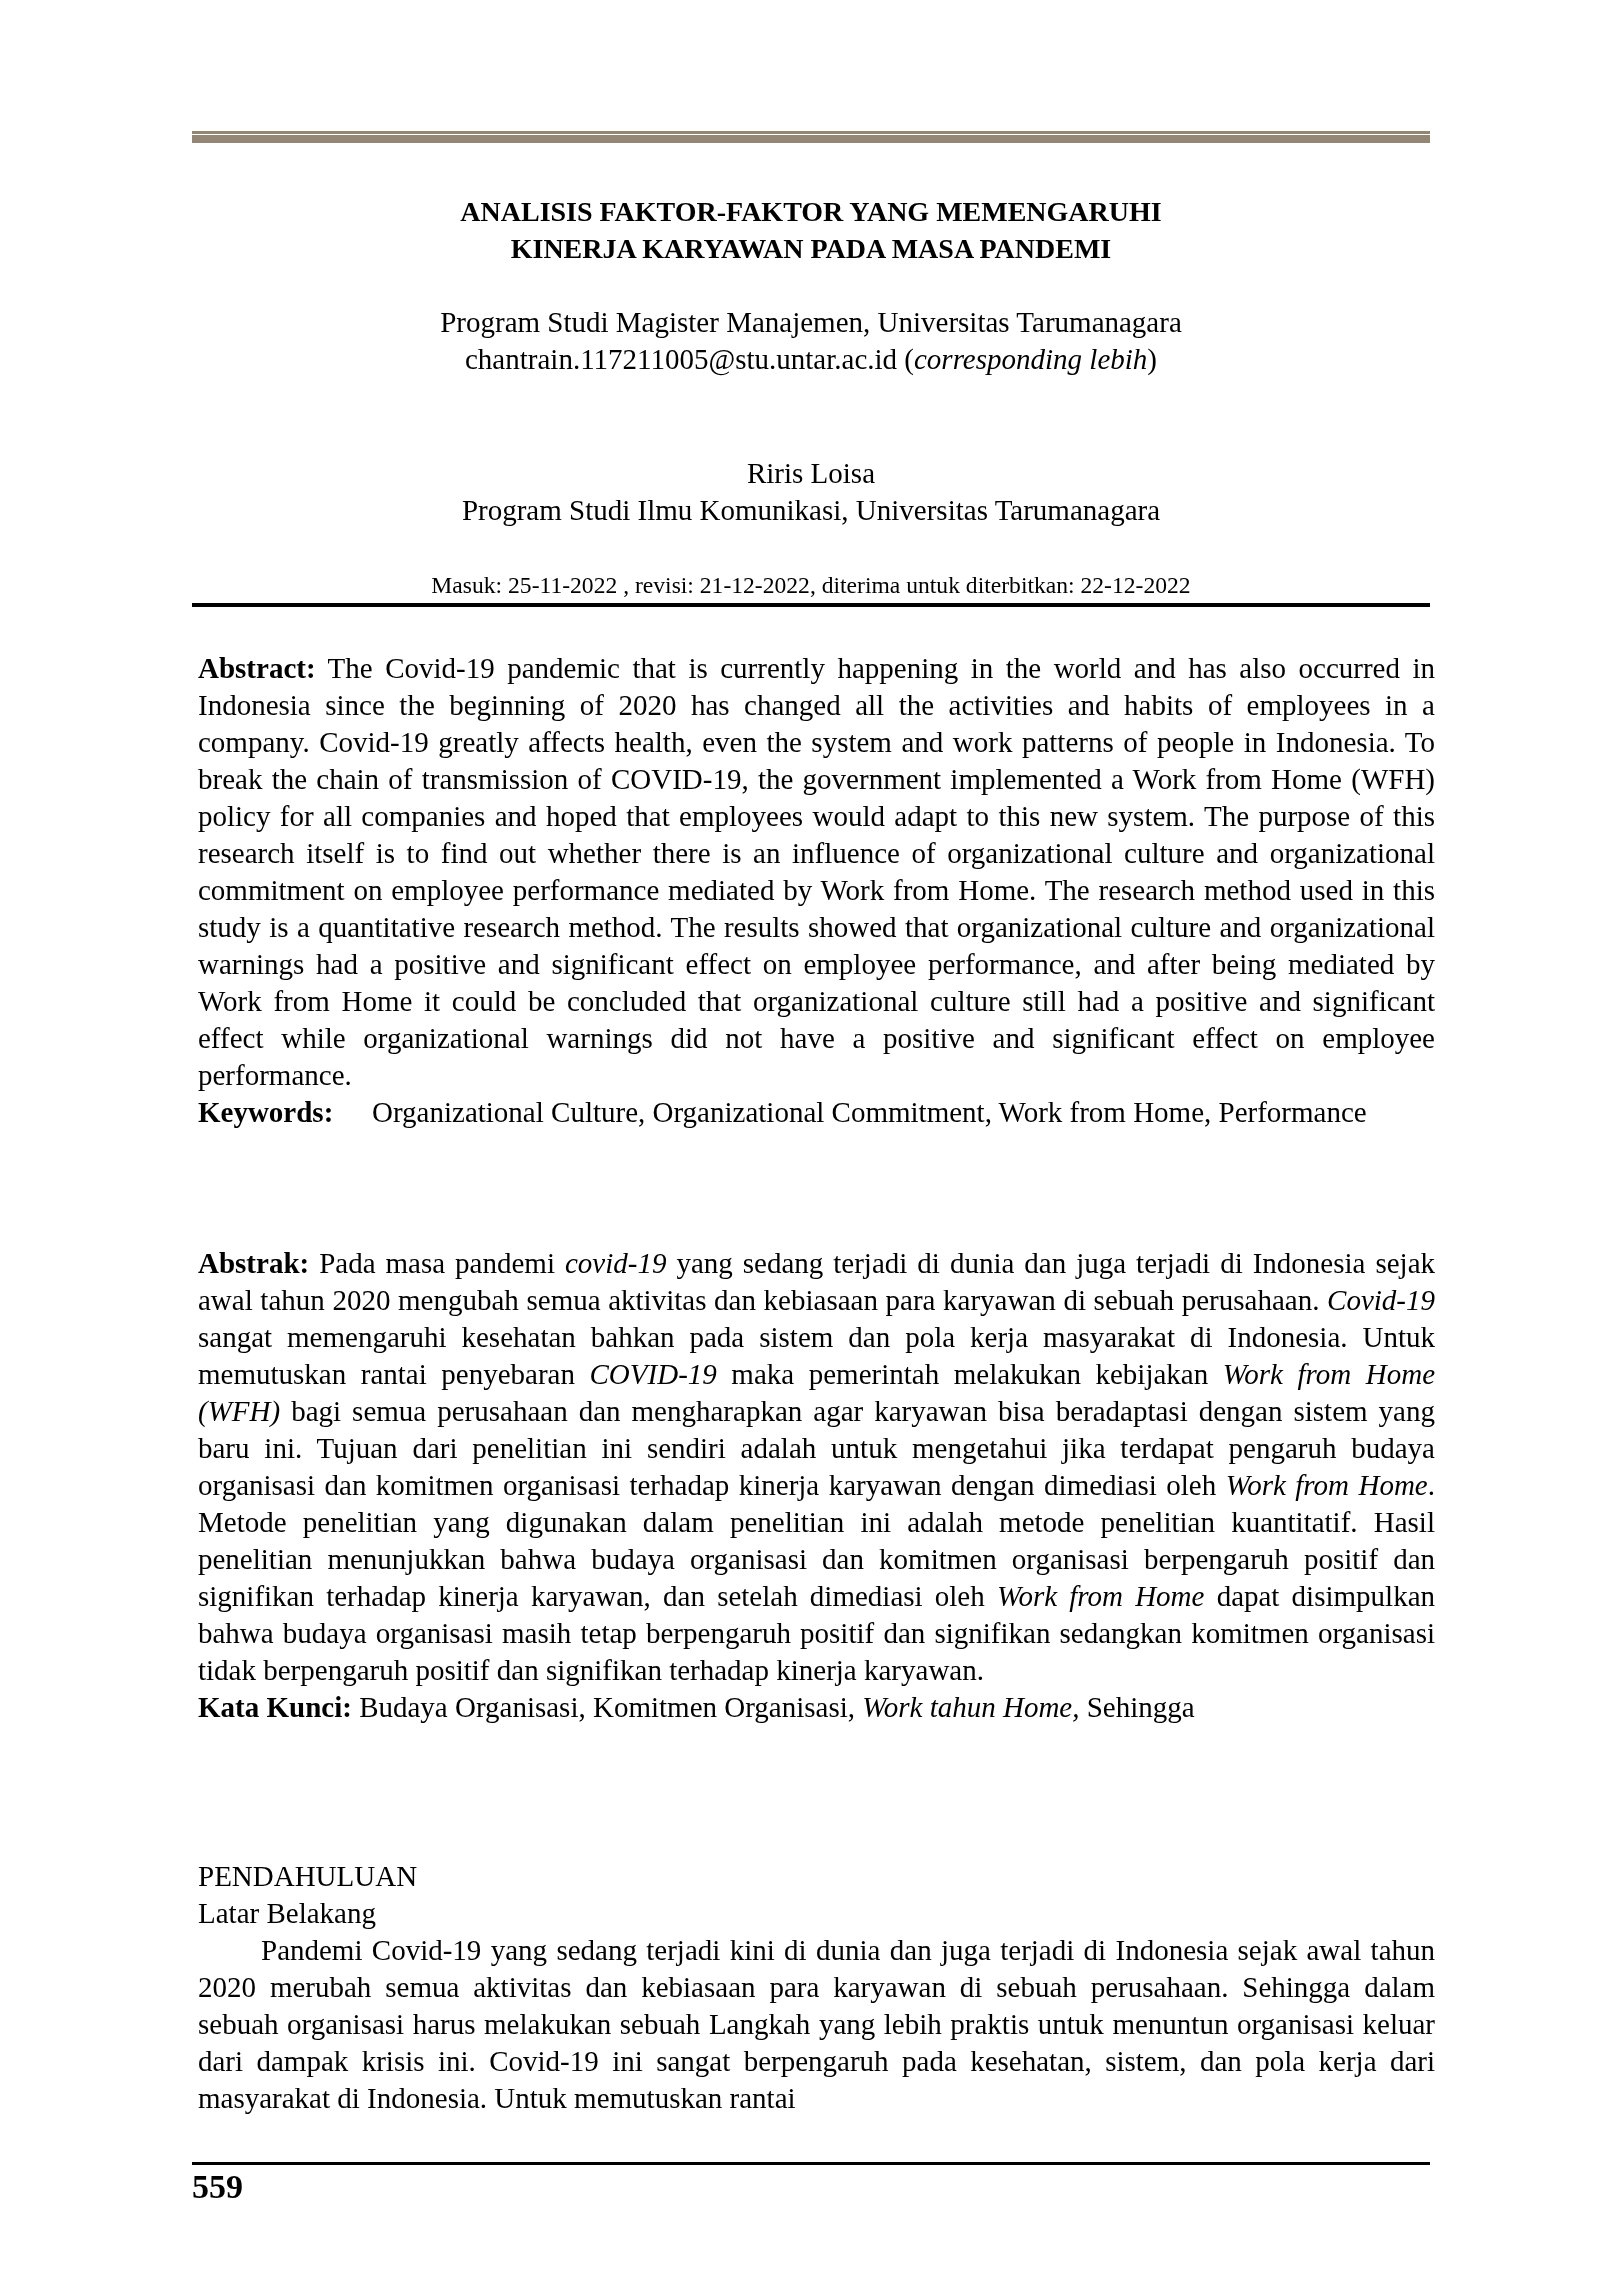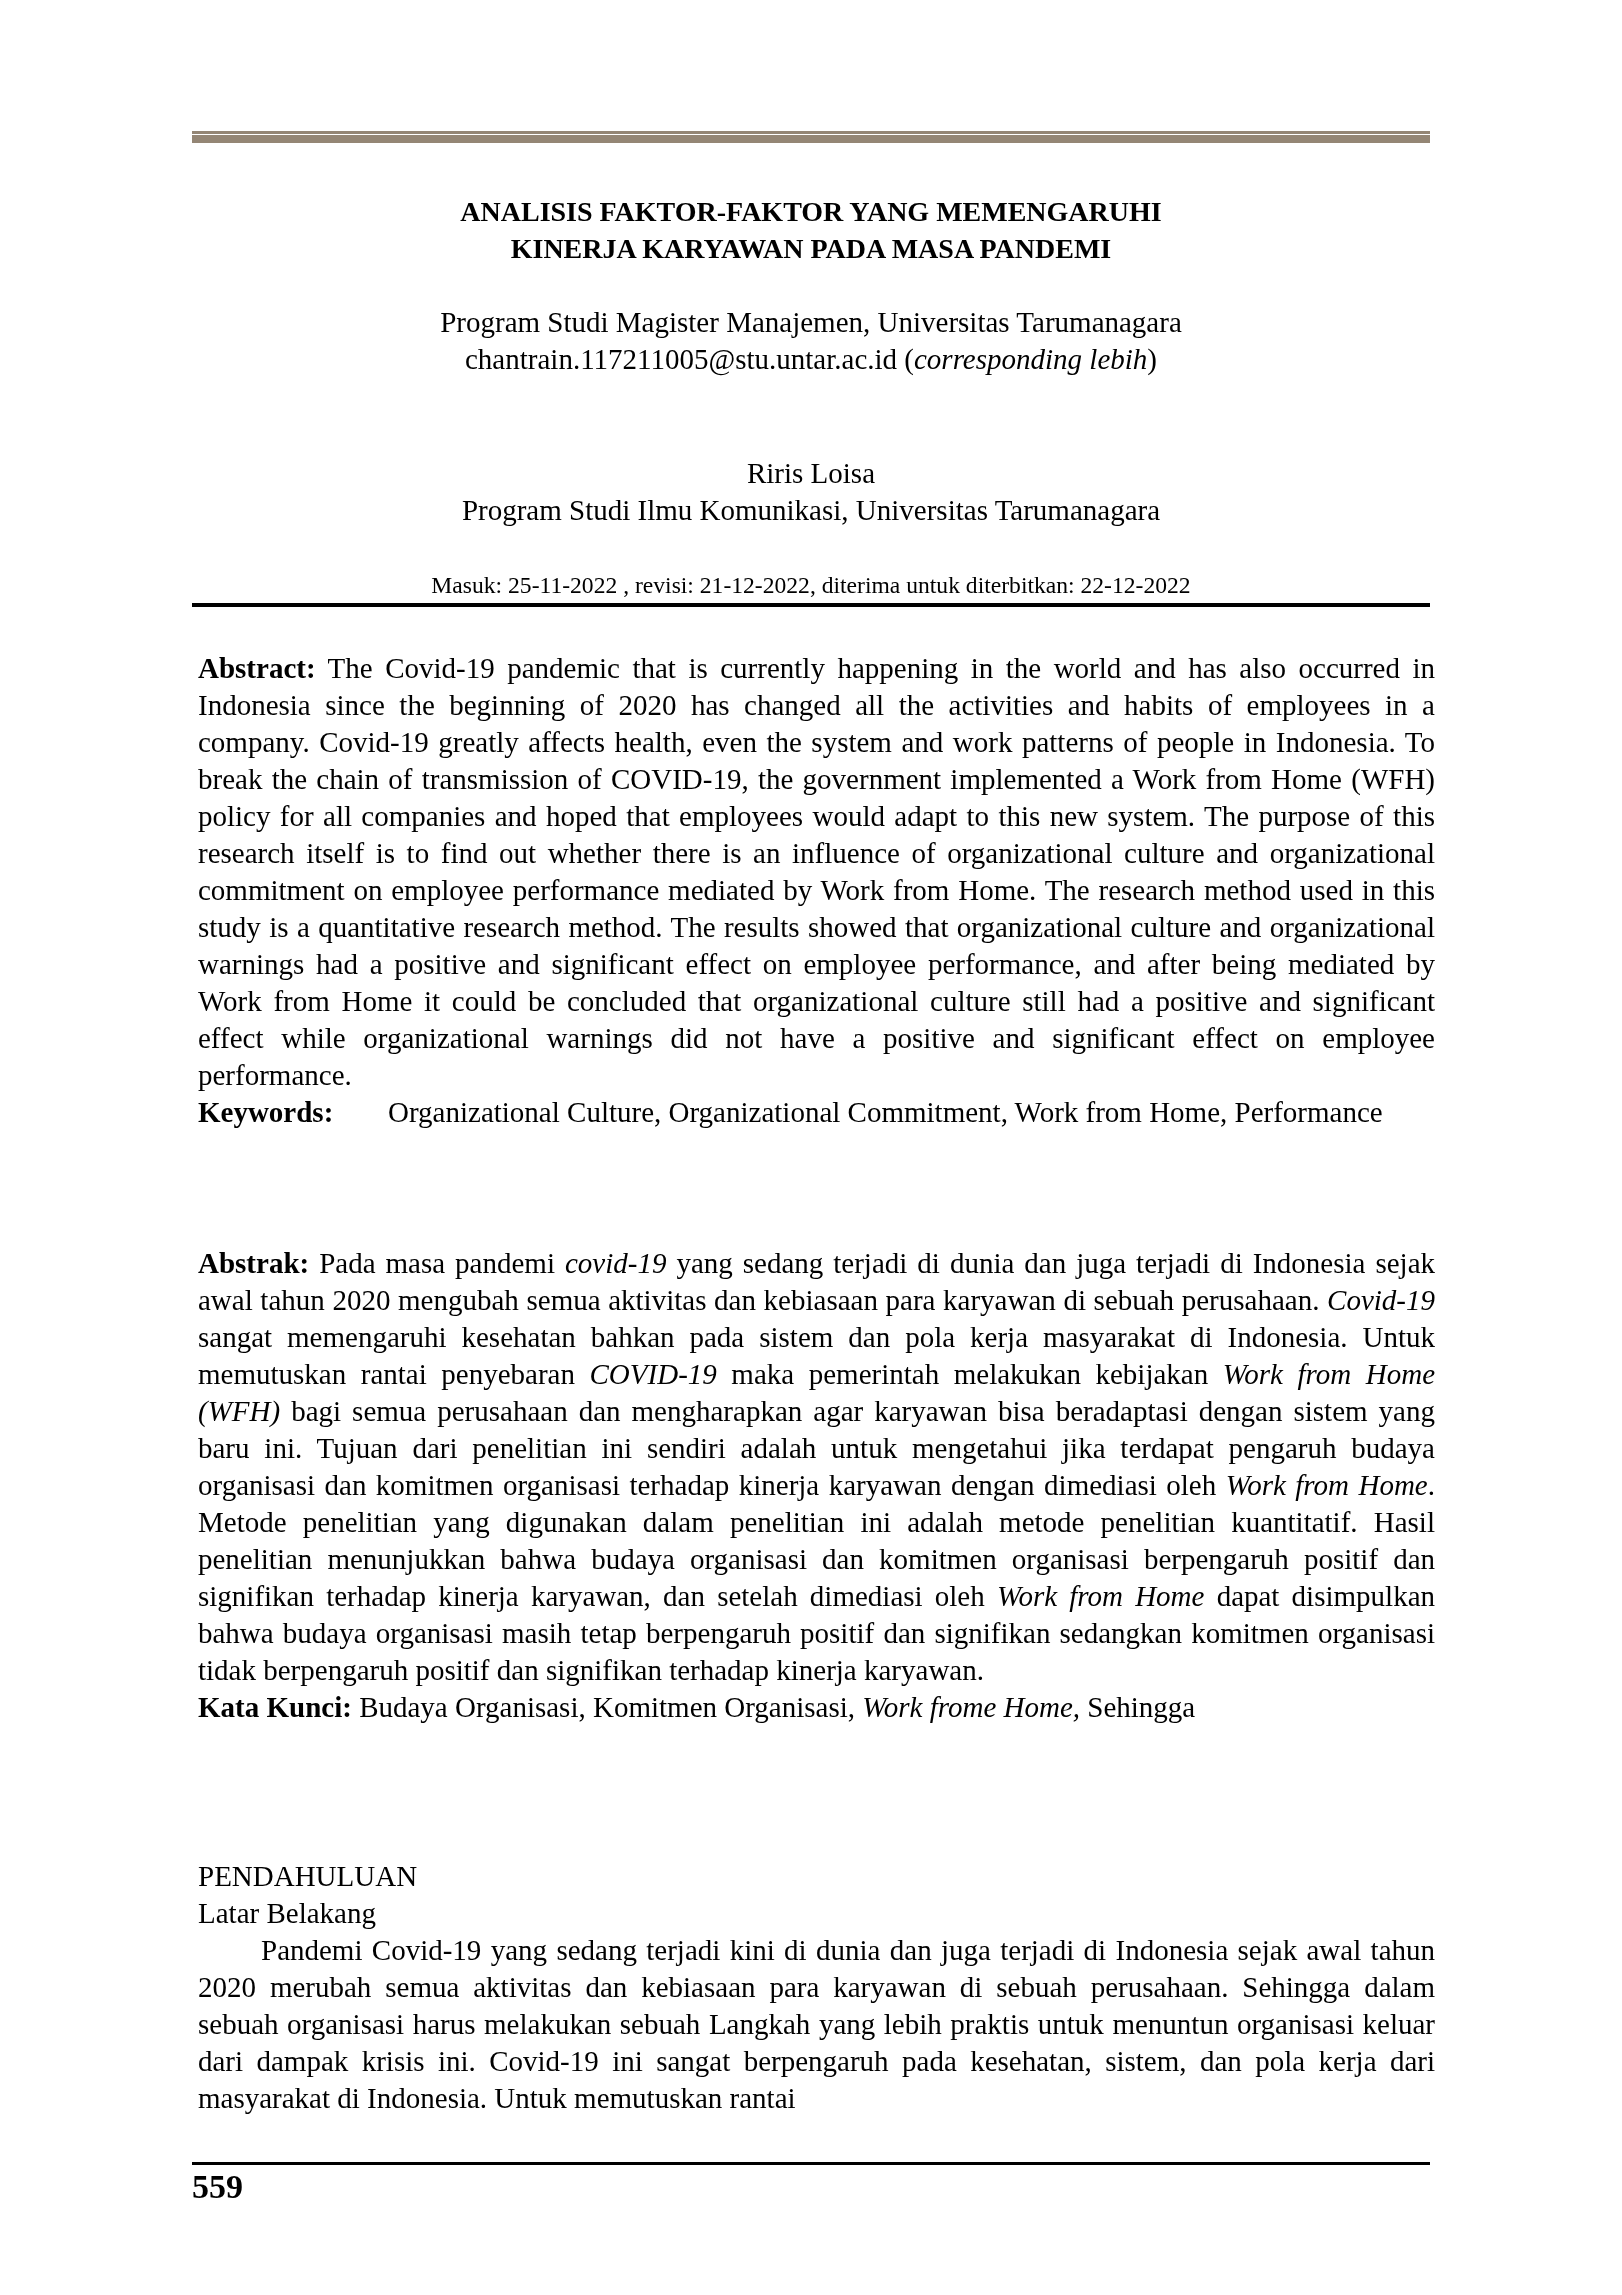--- a/index.html
+++ b/index.html
@@ -14,21 +14,21 @@
   .author2 { top: 455px; }
   .dates { position: absolute; left: 192px; width: 1238px; top: 571px; text-align: center;
            font-size: 23.6px; line-height: 29px; }
   .rule-black { position: absolute; left: 192px; width: 1238px; top: 603px; height: 3.9px; background: #000; }
   .body-text { position: absolute; left: 198px; width: 1237px; font-size: 29px; line-height: 37px; text-align: justify; }
   .body-text p { margin: 0; }
   .abstract-en { top: 650px; }
   .abstract-id { top: 1245px; }
   .section { top: 1858px; }
   b.lbl { font-weight: bold; }
-  .kw { display: flex; gap: 16px; }
+  .kw { display: flex; }
   .kw .kw-label { flex: 0 0 174px; font-weight: bold; }
   .kw .kw-text { flex: 1; text-align: justify; text-align-last: left; }
   .indent { text-indent: 63px; }
   .h-bold { font-weight: normal; }
   .rule-footer { position: absolute; left: 192px; width: 1238px; top: 2162px; height: 3.3px; background: #000; }
   .page-number { position: absolute; left: 192px; width: 1238px; top: 2171px; text-align: left; font-size: 34px; line-height: 31px; font-weight: bold; }
 </style>
 </head>
 <body>
 
@@ -58,21 +58,21 @@
 <div class="body-text abstract-en">
   <p><b class="lbl">Abstract:</b> <span>The Covid-19 pandemic that is currently happening in the world and has also occurred in Indonesia since the beginning of 2020 has changed all the activities and habits of employees in a company. Covid-19 greatly affects health, even the system and work patterns of people in Indonesia. To break the chain of transmission of COVID-19, the government implemented a Work from Home (WFH) policy for all companies and hoped that employees would adapt to this new system. The purpose of this research itself is to find out whether there is an influence of organizational culture and organizational commitment on employee performance mediated by Work from Home. The research method used in this study is a quantitative research method. The results showed that organizational culture and organizational warnings had a positive and significant effect on employee performance, and after being mediated by Work from Home it could be concluded that organizational culture still had a positive and significant effect while organizational warnings did not have a positive and significant effect on employee performance.</span></p>
   <div class="kw">
     <span class="kw-label">Keywords:</span>
     <span class="kw-text">Organizational Culture, Organizational Commitment, Work from Home, Performance</span>
   </div>
 </div>
 
 <div class="body-text abstract-id">
   <p><b class="lbl">Abstrak:</b> <span id="abstrak-body"><span>Pada masa pandemi </span><i>covid-19</i><span> yang sedang terjadi di dunia dan juga terjadi di Indonesia sejak awal tahun 2020 mengubah semua aktivitas dan kebiasaan para karyawan di sebuah perusahaan. </span><i>Covid-19</i><span> sangat memengaruhi kesehatan bahkan pada sistem dan pola kerja masyarakat di Indonesia. Untuk memutuskan rantai penyebaran </span><i>COVID-19</i><span> maka pemerintah melakukan kebijakan </span><i>Work from Home (WFH)</i><span> bagi semua perusahaan dan mengharapkan agar karyawan bisa beradaptasi dengan sistem yang baru ini. Tujuan dari penelitian ini sendiri adalah untuk mengetahui jika terdapat pengaruh budaya organisasi dan komitmen organisasi terhadap kinerja karyawan dengan dimediasi oleh </span><i>Work from Home</i><span>. Metode penelitian yang digunakan dalam penelitian ini adalah metode penelitian kuantitatif. Hasil penelitian menunjukkan bahwa budaya organisasi dan komitmen organisasi berpengaruh positif dan signifikan terhadap kinerja karyawan, dan setelah dimediasi oleh </span><i>Work from Home</i><span> dapat disimpulkan bahwa budaya organisasi masih tetap berpengaruh positif dan signifikan sedangkan komitmen organisasi tidak berpengaruh positif dan signifikan terhadap kinerja karyawan.</span></span></p>
-  <p><b class="lbl">Kata Kunci:</b><span id="katakunci-body"><span> Budaya Organisasi, Komitmen Organisasi, </span><i>Work frome Home,</i><span> Sehingga</span></span></p>
+  <p><b class="lbl">Kata Kunci:</b><span id="katakunci-body"><span> Budaya Organisasi, Komitmen Organisasi, </span><i>Work tahun Home,</i><span> Sehingga</span></span></p>
 </div>
 
 <div class="body-text section">
   <div class="h-bold">PENDAHULUAN</div>
   <div class="h-bold">Latar Belakang</div>
   <p class="indent">Pandemi Covid-19 yang sedang terjadi kini di dunia dan juga terjadi di Indonesia sejak awal tahun 2020 merubah semua aktivitas dan kebiasaan para karyawan di sebuah perusahaan. Sehingga dalam sebuah organisasi harus melakukan sebuah Langkah yang lebih praktis untuk menuntun organisasi keluar dari dampak krisis ini. Covid-19 ini sangat berpengaruh pada kesehatan, sistem, dan pola kerja dari masyarakat di Indonesia. Untuk memutuskan rantai</p>
 </div>
 
 <div class="rule-footer"></div>
 <div class="page-number">559</div>

